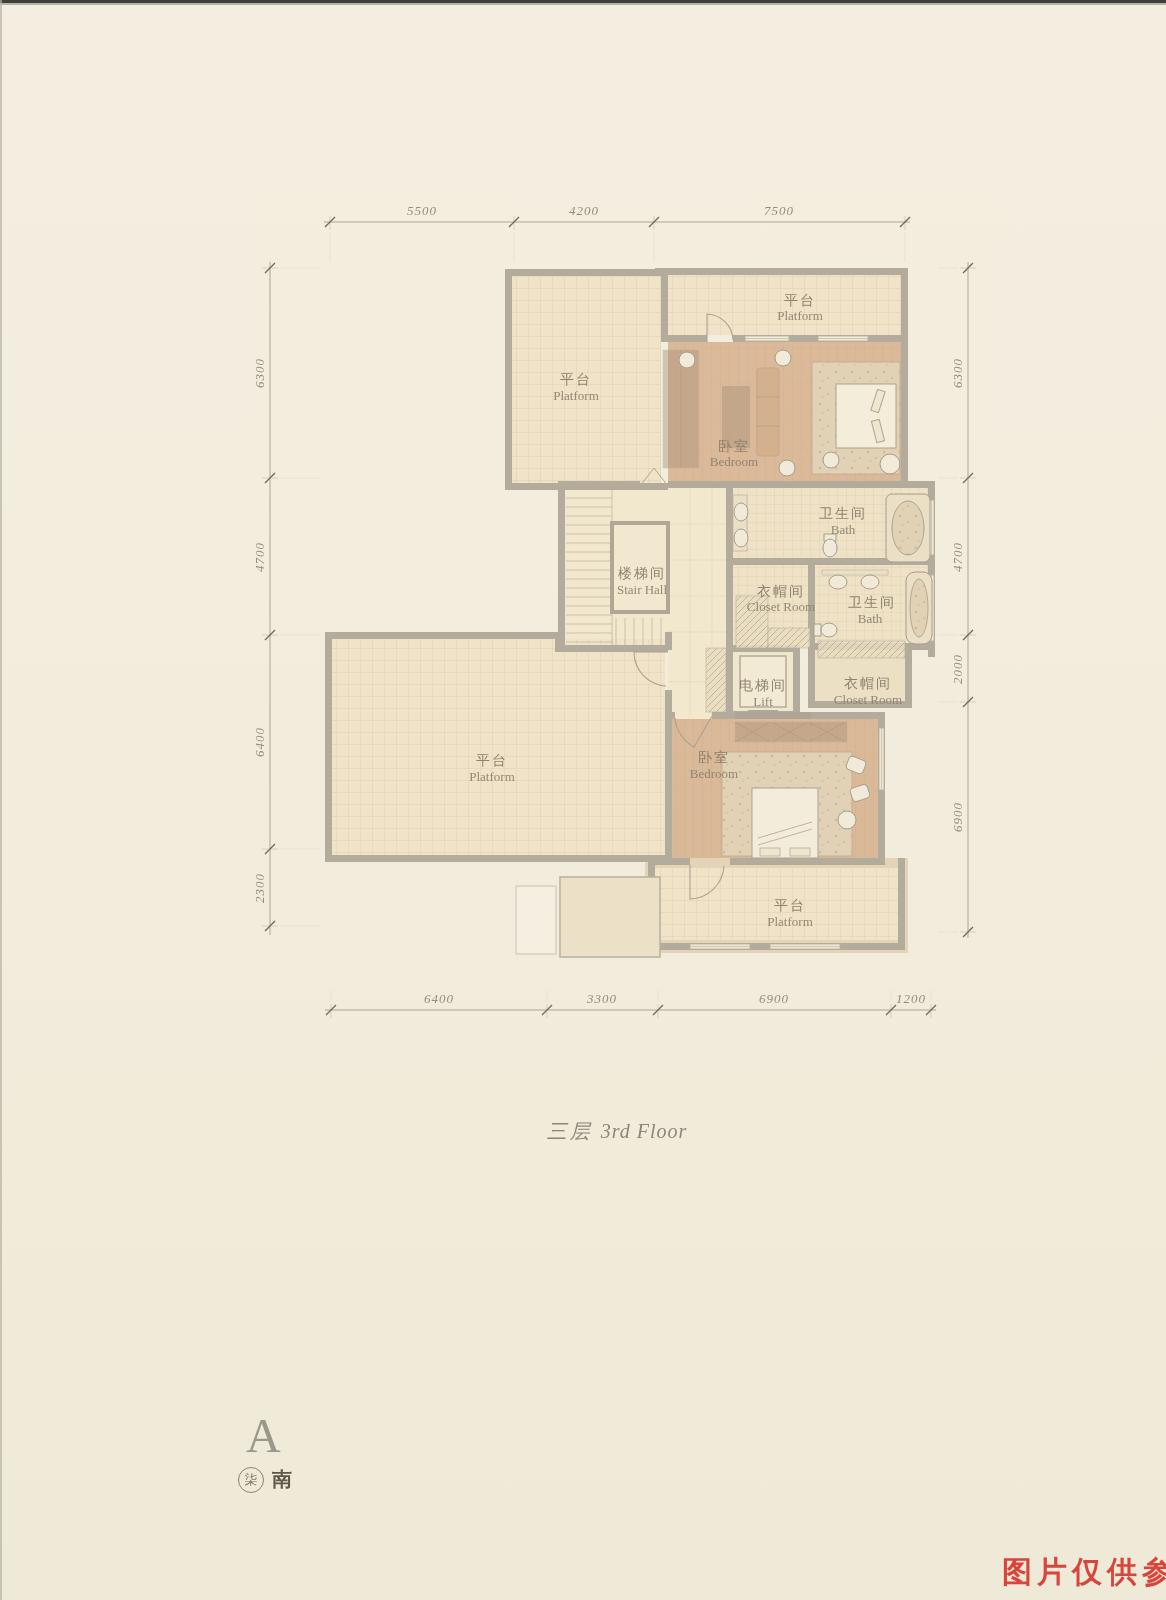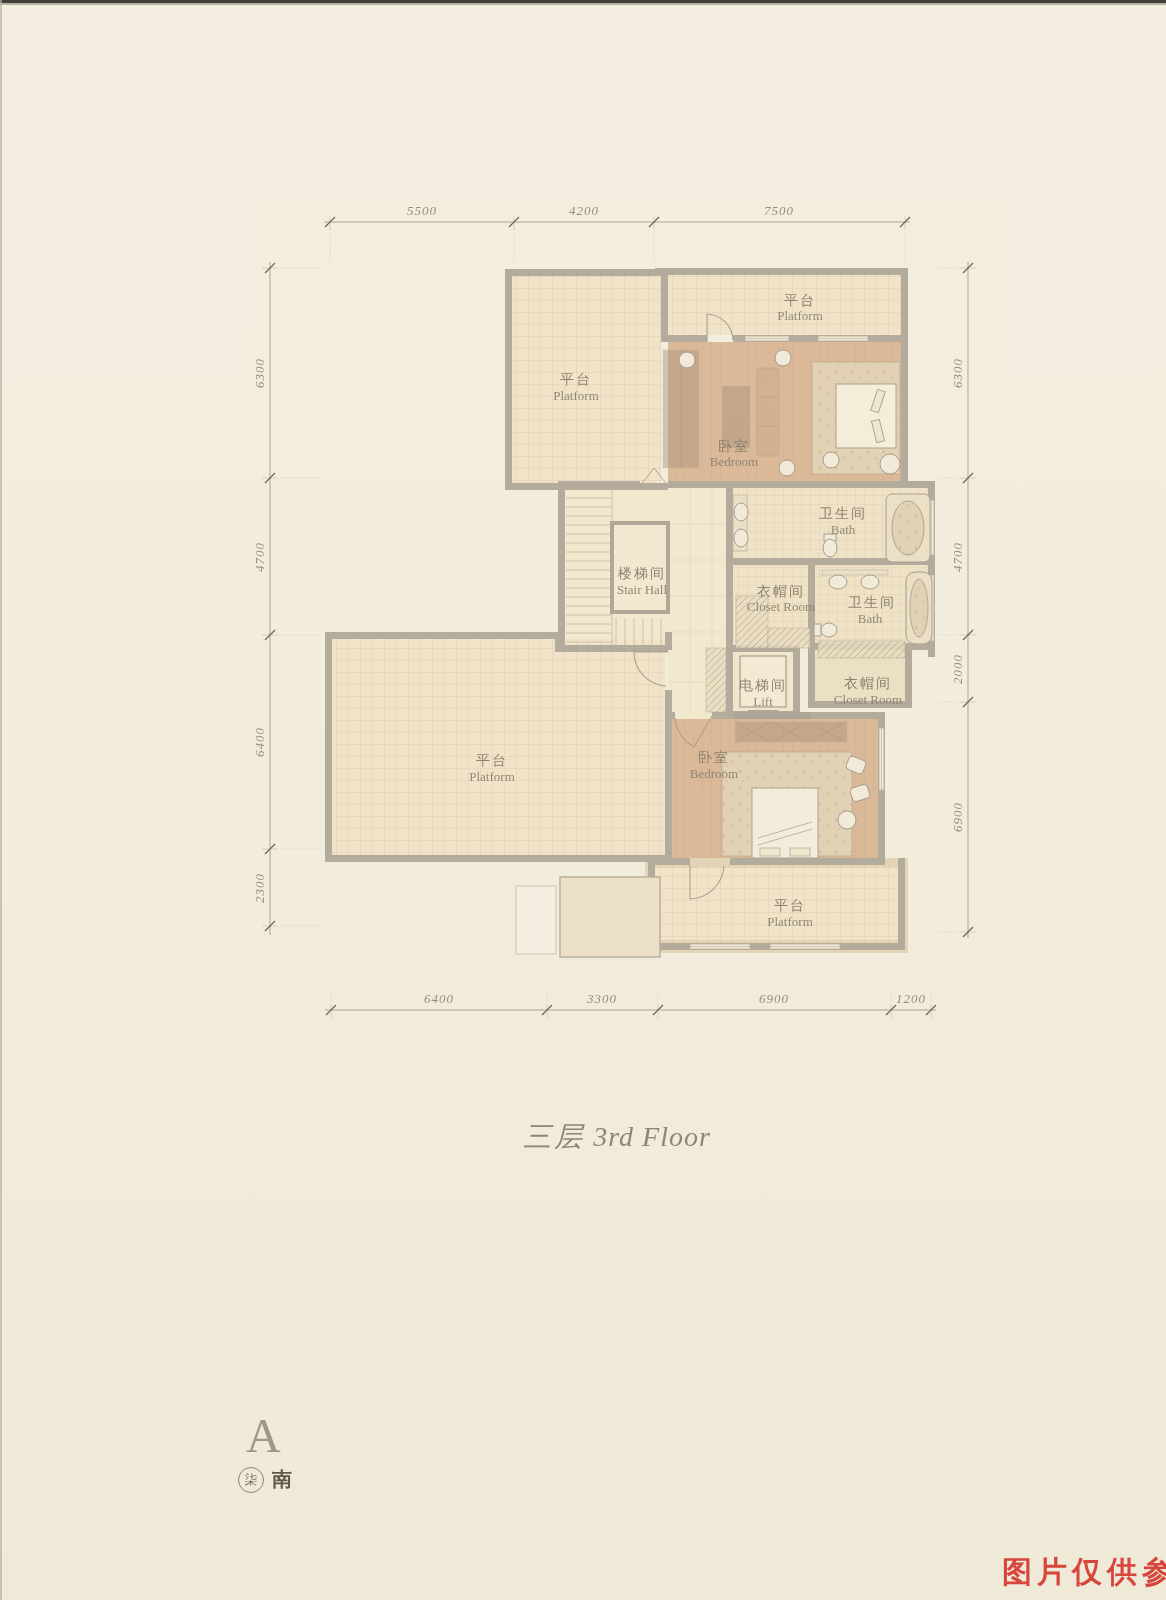--- a/index.html
+++ b/index.html
@@ -18,21 +18,21 @@
   .room-en{font-size:13px;fill:#8a8070;}
   .room-zh,.room-en{text-anchor:middle;}
   .wall{fill:#938a7a;}
   .fixture{stroke:#7e7464;stroke-width:1;fill:#f2ead6;}
   .doorarc{stroke:#867c6b;stroke-width:1.1;fill:none;}
   .dimline{stroke:#a69d89;stroke-width:0.9;fill:none;}
   .dimext{stroke:#b3aa95;stroke-width:0.8;opacity:.55;}
   .tick{stroke:#6f665a;stroke-width:1.3;}
   .page-title{
     position:absolute;left:467px;top:1118px;width:300px;text-align:center;
-    font-style:italic;font-size:28px;color:#8b8678;letter-spacing:1px;
+    font-style:italic;font-size:20px;color:#8b8678;letter-spacing:1px;
   }
   .page-title .zh{letter-spacing:3px;margin-right:8px;}
   .compass{position:absolute;left:238px;top:1412px;width:120px;}
   .compass-letter{font-size:48px;color:#9c978b;line-height:1;margin-left:8px;}
   .compass-row{display:flex;align-items:center;margin-top:6px;}
   .compass-seal{
     width:24px;height:24px;border:1.5px solid #8a8173;border-radius:50%;
     font-size:13px;color:#7a7264;display:flex;align-items:center;justify-content:center;
   }
   .compass-dir{font-size:20px;color:#5f574a;margin-left:8px;font-weight:bold;}

